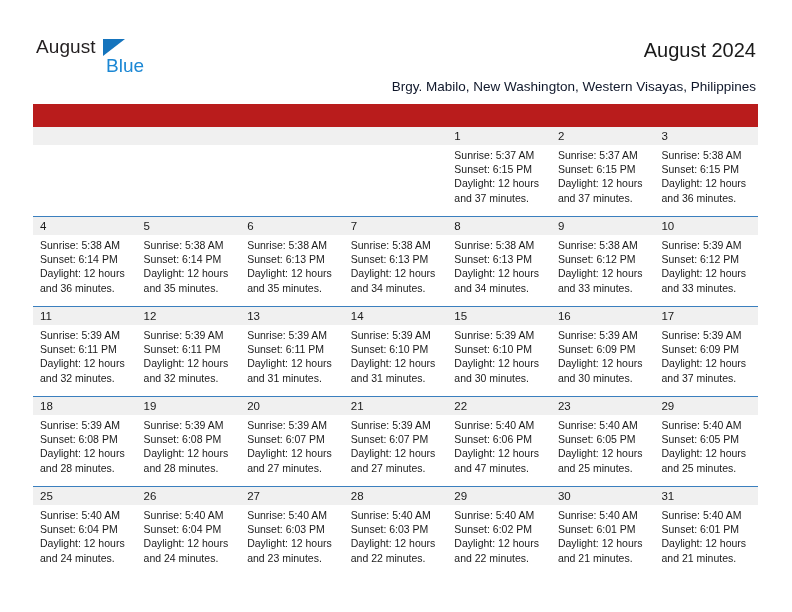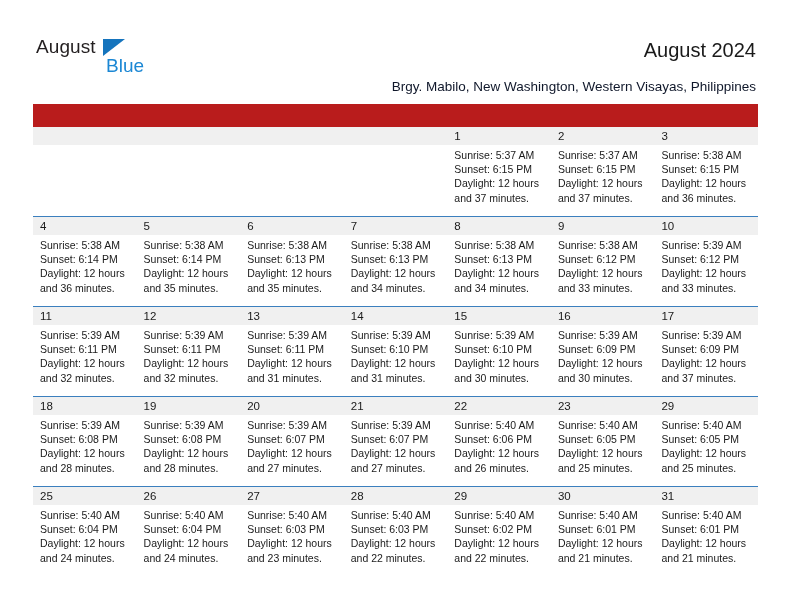--- a/index.html
+++ b/index.html
@@ -383,21 +383,21 @@
               <div>Daylight: 12 hours</div>
               <div>and 27 minutes.</div>
             </div>
           </div>
           <div class="day">
             <div class="day-num-band">22</div>
             <div class="day-info">
               <div>Sunrise: 5:40 AM</div>
               <div>Sunset: 6:06 PM</div>
               <div>Daylight: 12 hours</div>
-              <div>and 26 minutes.</div>
+              <div>and 47 minutes.</div>
             </div>
           </div>
           <div class="day">
             <div class="day-num-band">23</div>
             <div class="day-info">
               <div>Sunrise: 5:40 AM</div>
               <div>Sunset: 6:05 PM</div>
               <div>Daylight: 12 hours</div>
               <div>and 25 minutes.</div>
             </div>

